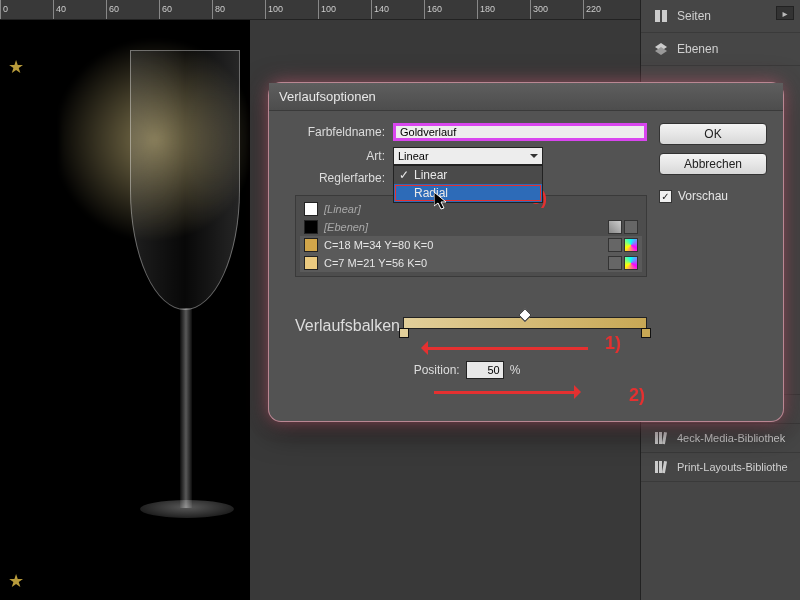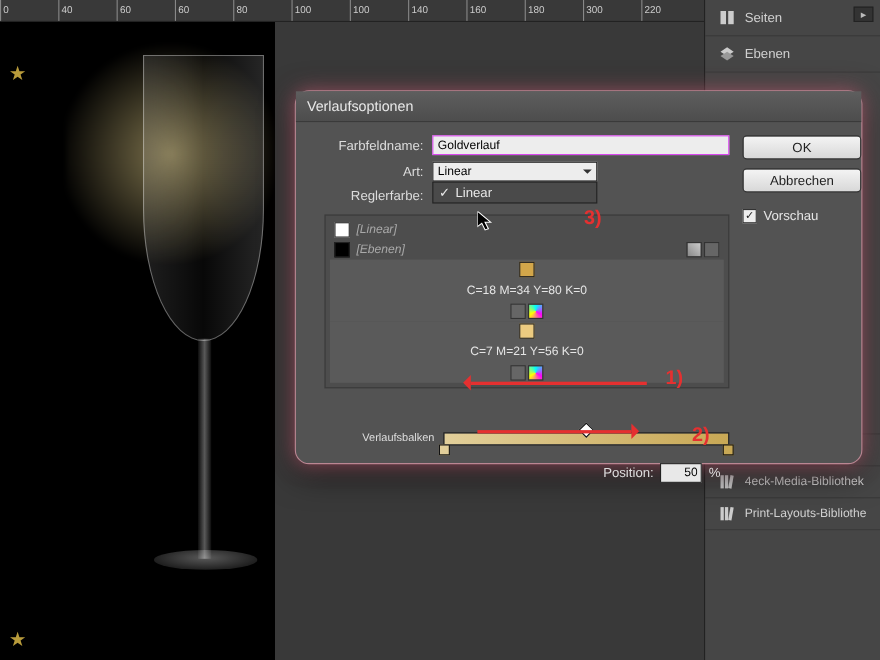--- a/index.html
+++ b/index.html
@@ -22,51 +22,51 @@
 .panel-col { position: absolute; right: 0; top: 0; width: 160px; height: 600px; background: #464646; border-left: 1px solid #222; }
 .panel-item { display:flex; align-items:center; gap:8px; padding:8px 12px; color:#d0d0d0; font-size:12px; border-bottom:1px solid #3a3a3a; }
 .panel-item.small { padding:6px 12px; font-size:11px; }
 .panel-item svg { width:16px; height:16px; fill:#ccc; flex-shrink:0; }
 .panel-divider { height: 300px; }
 .panel-closebtn { position:absolute; right:6px; top:6px; width:18px; height:14px; background:#333; color:#bbb; font-size:10px; display:flex; align-items:center; justify-content:center; border:1px solid #222;}
 
 
 .dialog { position: absolute; left: 268px; top: 82px; width: 516px; height: 340px; background: #535353; border: 1px solid rgba(255,170,190,.6); box-shadow: 0 0 18px rgba(255,120,150,.5), 0 8px 30px rgba(0,0,0,.6); border-radius:13px; }
 .dlg-title { height: 28px; background: linear-gradient(#5e5e5e,#4d4d4d); color:#e8e8e8; font-size:13px; padding: 6px 10px; border-bottom:1px solid #3a3a3a; }
-.dlg-body { padding: 12px 0 16px 16px; color:#ddd; font-size:12px; display:flex; }
+.dlg-body { padding: 12px 16px 16px 16px; color:#ddd; font-size:12px; display:flex; }
 .dlg-left { flex:1; }
 .dlg-right { width:120px; padding-left:12px; }
 .row { display:flex; align-items:center; margin-bottom:6px; }
 .row label { width: 100px; text-align:right; margin-right:8px; color:#dcdcdc; }
-.row input[type=text] { flex:1; background:#ededed; border:1px solid #d946ef; height:18px; font-size:11px; padding:0 4px; }
+.row input[type=text] { flex:1; background:#ededed; border:3px solid #d946ef; height:18px; font-size:11px; padding:0 4px; }
 .dd { flex:1; position:relative; max-width:150px; }
 .dd-btn { width:100%; height:18px; background:#ededed; border:1px solid #222; font-size:11px; padding:0 4px; text-align:left; position:relative; }
 .dd-btn::after { content:""; position:absolute; right:4px; top:6px; border:4px solid transparent; border-top-color:#333; }
 .dd-list { position:absolute; top:18px; left:0; width:150px; background:#4a4a4a; border:1px solid #222; z-index:2; }
 .dd-opt { padding:2px 6px 2px 20px; font-size:12px; color:#e8e8e8; position:relative; }
 .dd-opt.sel::before { content:"✓"; position:absolute; left:5px; }
 .dd-opt.hov { background:#2d6bb8; outline:1.5px solid #e53030; outline-offset:-2px; }
 .cursor { position:absolute; pointer-events:none; }
 
 .swatch-group { margin-top: 10px; margin-left:10px; border:1px solid #3a3a3a; background:#4d4d4d; padding:4px; }
 .swatch-row { display:flex; align-items:center; gap:6px; padding:2px 4px; font-size:11px; color:#a9a9a9; position:relative; }
 .swatch-row .sw { width:14px; height:14px; border:1px solid #222; }
 .swatch-row .name { flex:1; font-style: italic; }
 .swatch-row .ctl { display:flex; gap:2px; }
 .swatch-row .ctl span { width:14px; height:14px; background:#555; border:1px solid #333; }
-.swatch-row.on { background:#5a5a5a; color:#e5e5e5; font-style:normal;flex-direction:column; }
+.swatch-row.on { background:#5a5a5a; color:#e5e5e5; font-style:normal; }
 .swatch-row.on .name { font-style:normal; }
 
 .gradient-area { margin-top:40px; margin-left:10px; }
 .gbar-wrap { display:flex; align-items:flex-start; }
-.gbar-lbl { width:100px; text-align:right; margin-right:8px; font-size:10px; }
+.gbar-lbl { width:100px; text-align:right; margin-right:8px; font-size:16px; }
 .gbar { position:relative; flex:1; height:12px; border:1px solid #222; background: linear-gradient(90deg, #e2cf9a, #c8a855); }
 .gstop { position:absolute; top:10px; width:10px; height:10px; background:#e2cf9a; border:1px solid #111; transform:translateX(-50%); }
 .gmid { position:absolute; top:-8px; width:10px; height:10px; background:#fff; border:1px solid #111; transform:translateX(-50%) rotate(45deg); }
-.pos-row { display:flex; justify-content:flex-end; align-items:center; margin-top:16px; gap:6px; padding-right:8px;}
+.pos-row { display:flex; justify-content:center; align-items:center; margin-top:26px; gap:6px; padding-right:8px;}
 .pos-row input { width:38px; height:18px; background:#e8e8e8; border:1px solid #222; font-size:11px; text-align:right; padding-right:3px; }
 
 .btn { width:100%; height:22px; background:linear-gradient(#f4f4f4,#d8d8d8); border:1px solid #333; border-radius:4px; font-size:12px; color:#222; margin-bottom:8px; }
 .chk { display:flex; align-items:center; gap:6px; font-size:12px; color:#e5e5e5; margin-top:6px;}
 .chk-box { width:13px; height:13px; background:#efefef; border:1px solid #333; display:flex; align-items:center; justify-content:center; font-size:10px; color:#222; }
 
 
 .arrow { position:absolute; display:flex; align-items:center; pointer-events:none; }
 .arrow .shaft { height:3px; background:#e53030; }
 .arrow .head { width:0; height:0; border:7px solid transparent; }
@@ -187,20 +187,21 @@
       <div class="row">
         <label>Farbfeldname:</label>
         <input type="text" value="Goldverlauf" style="">
       </div>
       <div class="row">
         <label>Art:</label>
         <div class="dd">
           <button class="dd-btn">Linear</button>
           <div class="dd-list">
             <div class="dd-opt sel">Linear</div>
+            <div class="dd-opt hov">Radial</div>
             <svg class="cursor" style="left:40px; top:26px;" width="14" height="18">
                 <polygon points="0,0 0,14 4,11 7,17 10,16 7,10 12,10" fill="#000" stroke="#fff" stroke-width="1"></polygon>
               </svg>
           </div>
         </div>
       </div>
       <div class="row">
         <label>Reglerfarbe:</label>
       </div>
 

